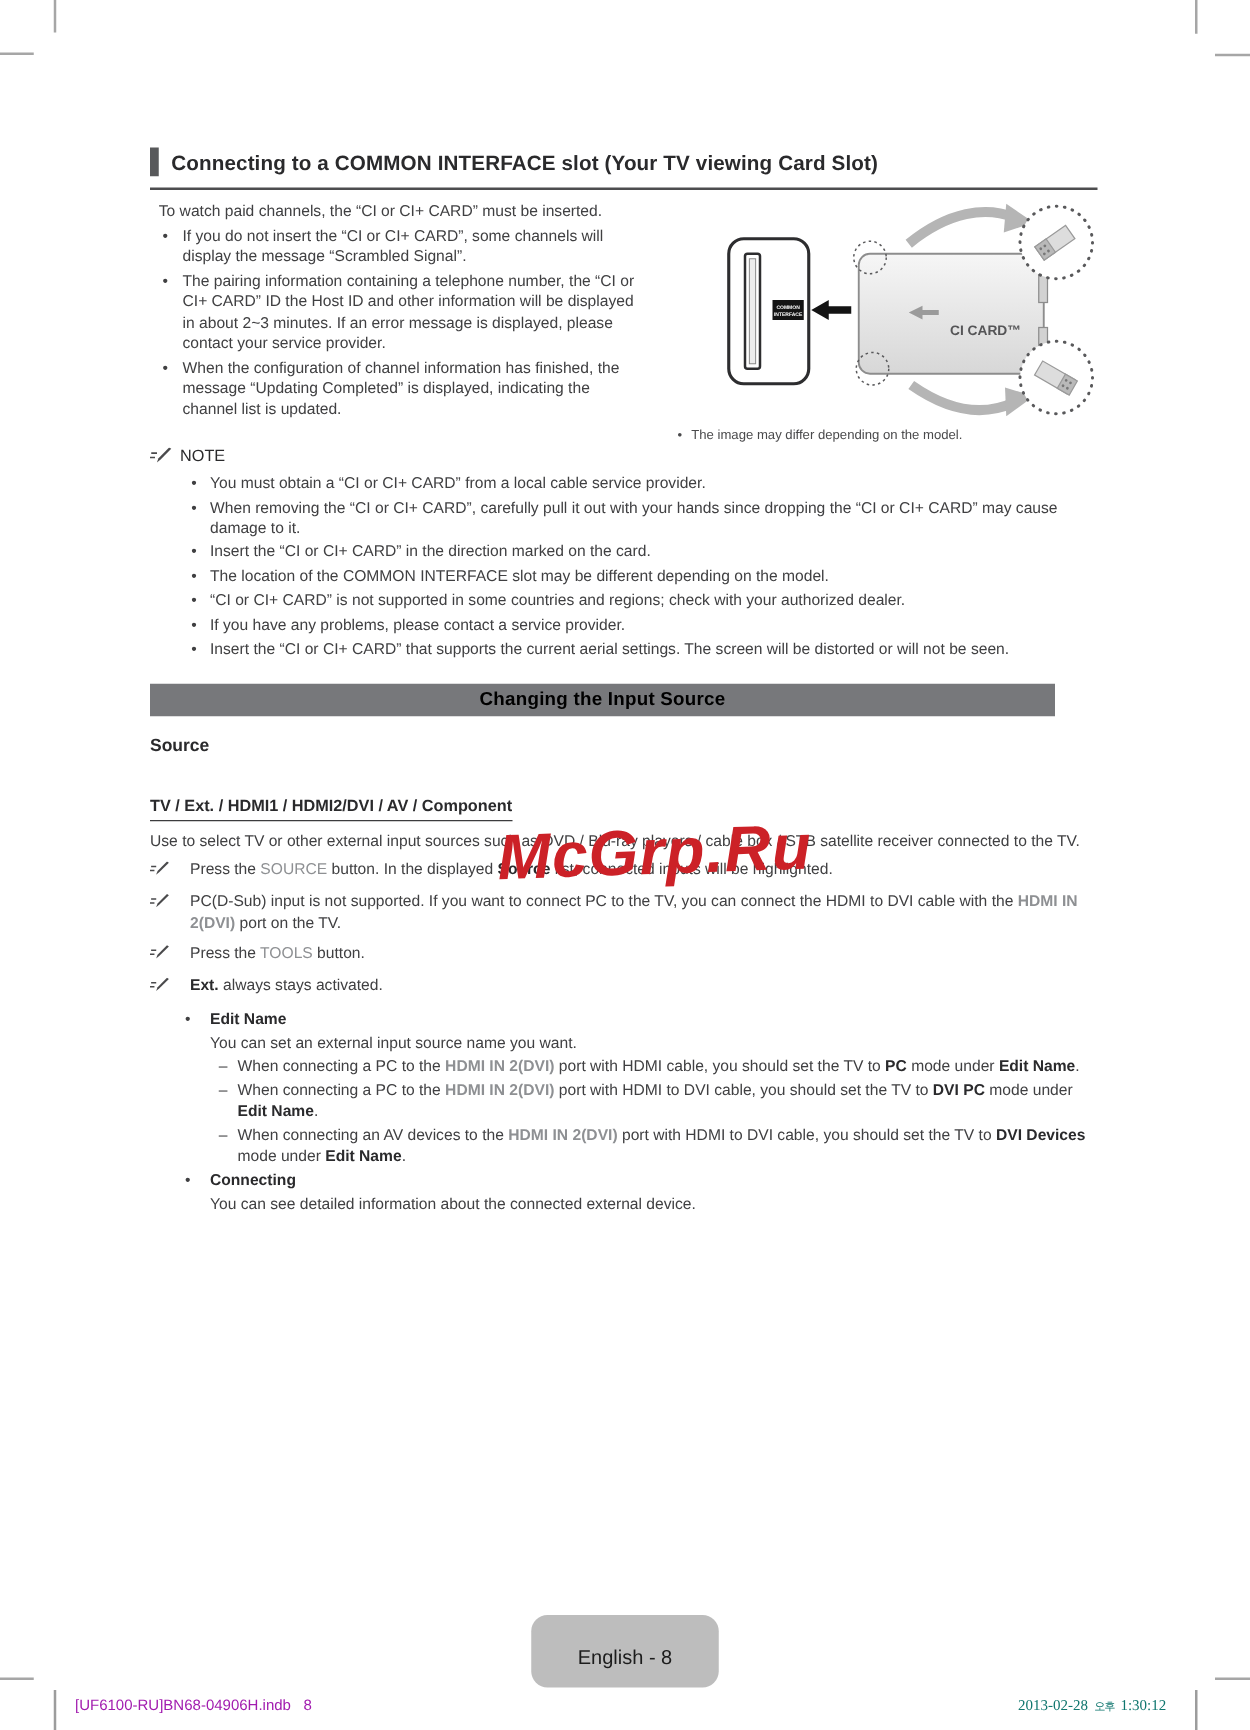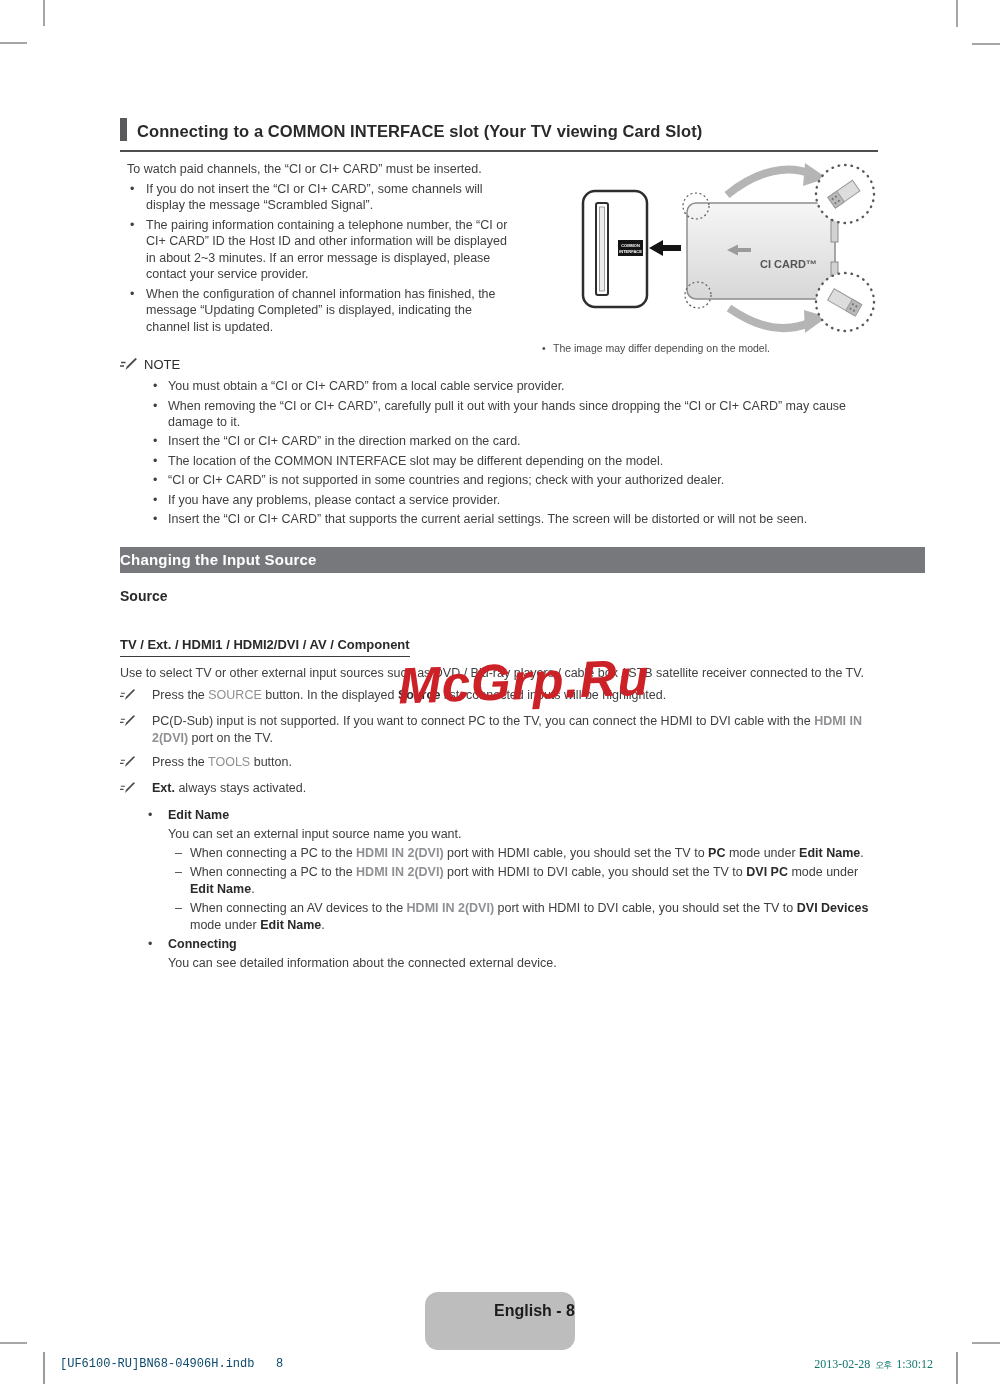--- a/index.html
+++ b/index.html
@@ -29,23 +29,23 @@
   .caption { font-size:10.5px; line-height:14px; color:#4a4a4c; margin-top:8px; padding-left:1px; }
   .caption .dot { width:14px; flex:0 0 14px; }
   
   .note-block { position:absolute; top:357px; left:120px; width:758px; }
   .note-head { display:flex; align-items:center; gap:6px; font-size:13px; font-weight:normal; color:#2a2a2c; margin-bottom:6px; }
   .note-bullets { padding-left:30px; font-size:12.5px; line-height:16px; }
   .note-bullets .bullet { margin-bottom:3.5px; }
   .note-bullets .bullet .dot { width:18px; flex:0 0 18px; }
   
   .banner {
-    position:absolute; top:547px; left:120px; width:805px; height:26px;
-    background:#77787b; color:#ffffff; font-size:15px; font-weight:bold;
-    text-align:left; line-height:26px; letter-spacing:0.2px;
+    position:absolute; top:547px; left:120px; width:724px; height:26px;
+    background:#77787b; color:#000000; font-size:15px; font-weight:bold;
+    text-align:center; line-height:26px; letter-spacing:0.2px;
   }
   
   .source-block { position:absolute; top:588px; left:120px; width:758px; font-size:12.5px; line-height:17px; }
   .source-block h2 { font-size:14px; font-weight:bold; color:#2a2a2c; margin-bottom:14px; }
   .submenu { display:inline-block; font-size:13px; font-weight:bold; color:#2a2a2c;
              border-bottom:1.5px solid #3c3c3e; padding-bottom:3px; margin-bottom:8px; }
   .desc { margin-bottom:5px; }
   .pnote { display:flex; gap:14px; margin-bottom:7px; }
   .pnote .picon { flex:0 0 18px; padding-top:2px; }
   .pnote:nth-of-type(4) { margin-bottom:8px; }
@@ -61,25 +61,25 @@
   
   .watermark {
     position:absolute; top:652px; left:398px; z-index:5;
     font-size:51px; font-weight:bold; font-style:italic; color:#cc2127;
     transform:rotate(-2deg); letter-spacing:1px; white-space:nowrap;
   }
   
   .footer-tab {
     position:absolute; top:1292px; left:50%; transform:translateX(-50%);
     width:150px; height:58px; background:#bdbdbd; border-radius:13px;
-    text-align:right; font-size:16px; color:#1c1c1c; padding-top:10px;font-weight:bold;
-  }
-  
-  .print-left { position:absolute; left:60px; top:1357px; font-family:Liberation Mono, monospace;
-                font-size:12px; color:#0c4a6e; white-space:pre; }
+    text-align:center; font-size:16px; color:#1c1c1c; padding-top:26px;
+  }
+  
+  .print-left { position:absolute; left:60px; top:1357px; font-family:Liberation Sans, sans-serif;
+                font-size:12px; color:#a21caf; white-space:pre; }
   .print-right { position:absolute; right:67px; top:1357px; font-family:"Liberation Serif", serif;
                  font-size:12px; color:#0f766e; }
   .print-right .ampm { font-size:9px; letter-spacing:-1px; margin:0 2px; }
   .foot-rule { position:absolute; top:1352px; width:1.5px; height:32px; background:#9c9c9c; }
 </style>
 </head>
 <body>
 
 <div class="page">
 

